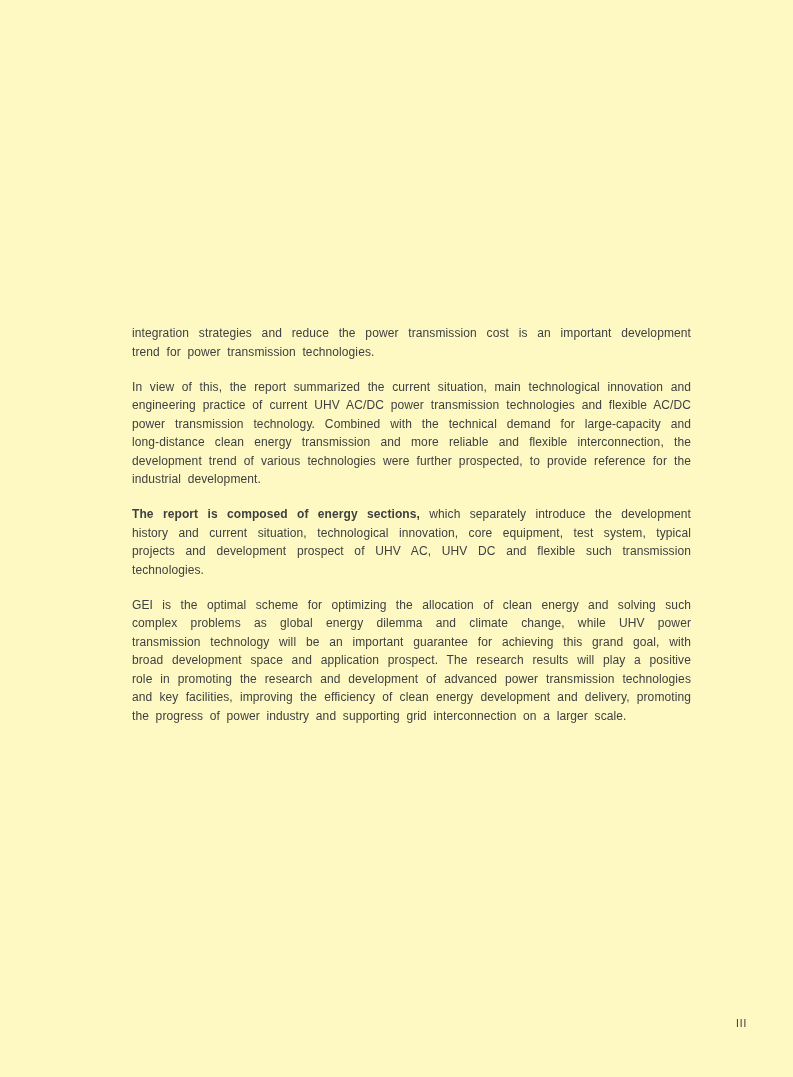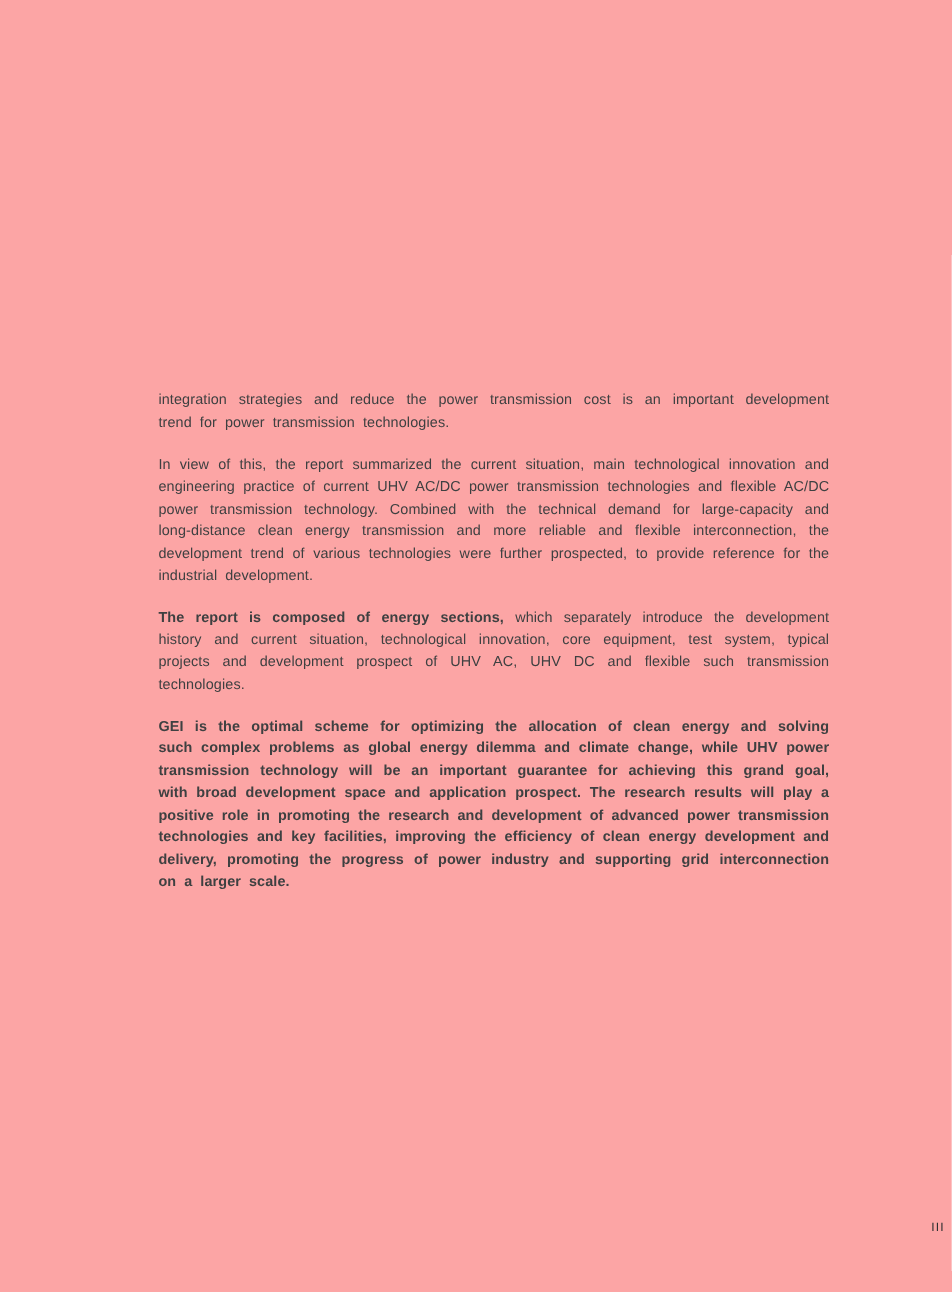--- a/index.html
+++ b/index.html
@@ -10,47 +10,46 @@
   body {
     width: 793px;
     height: 1077px;
     position: relative;
     font-family: "Liberation Sans", sans-serif;
     overflow: hidden;
   }
   .page {
     position: absolute;
     inset: 0;
-    background: #fca5a5;
+    background: #fef9c3;
   }
   .content {
     position: absolute;
     left: 132px;
     top: 324px;
     width: 559px;
     color: #3e4041;
     font-size: 12px;
     line-height: 18.5px;
     text-align: justify;
     word-spacing: 3.2px;
     letter-spacing: 0.1px;
   }
   .content p {
     margin: 0 0 16.5px 0;
   }
   .content p:last-child {
     margin-bottom: 0;
-    font-weight: bold;
   }
   .lead-bold {
     font-weight: bold;
   }
   .page-number {
     position: absolute;
-    left: 776px;
+    left: 736px;
     top: 1018px;
     font-size: 10px;
     line-height: 12px;
     color: #2b2d2e;
     letter-spacing: 1px;
     text-align: right;
   }
 </style>
 </head>
 <body>

